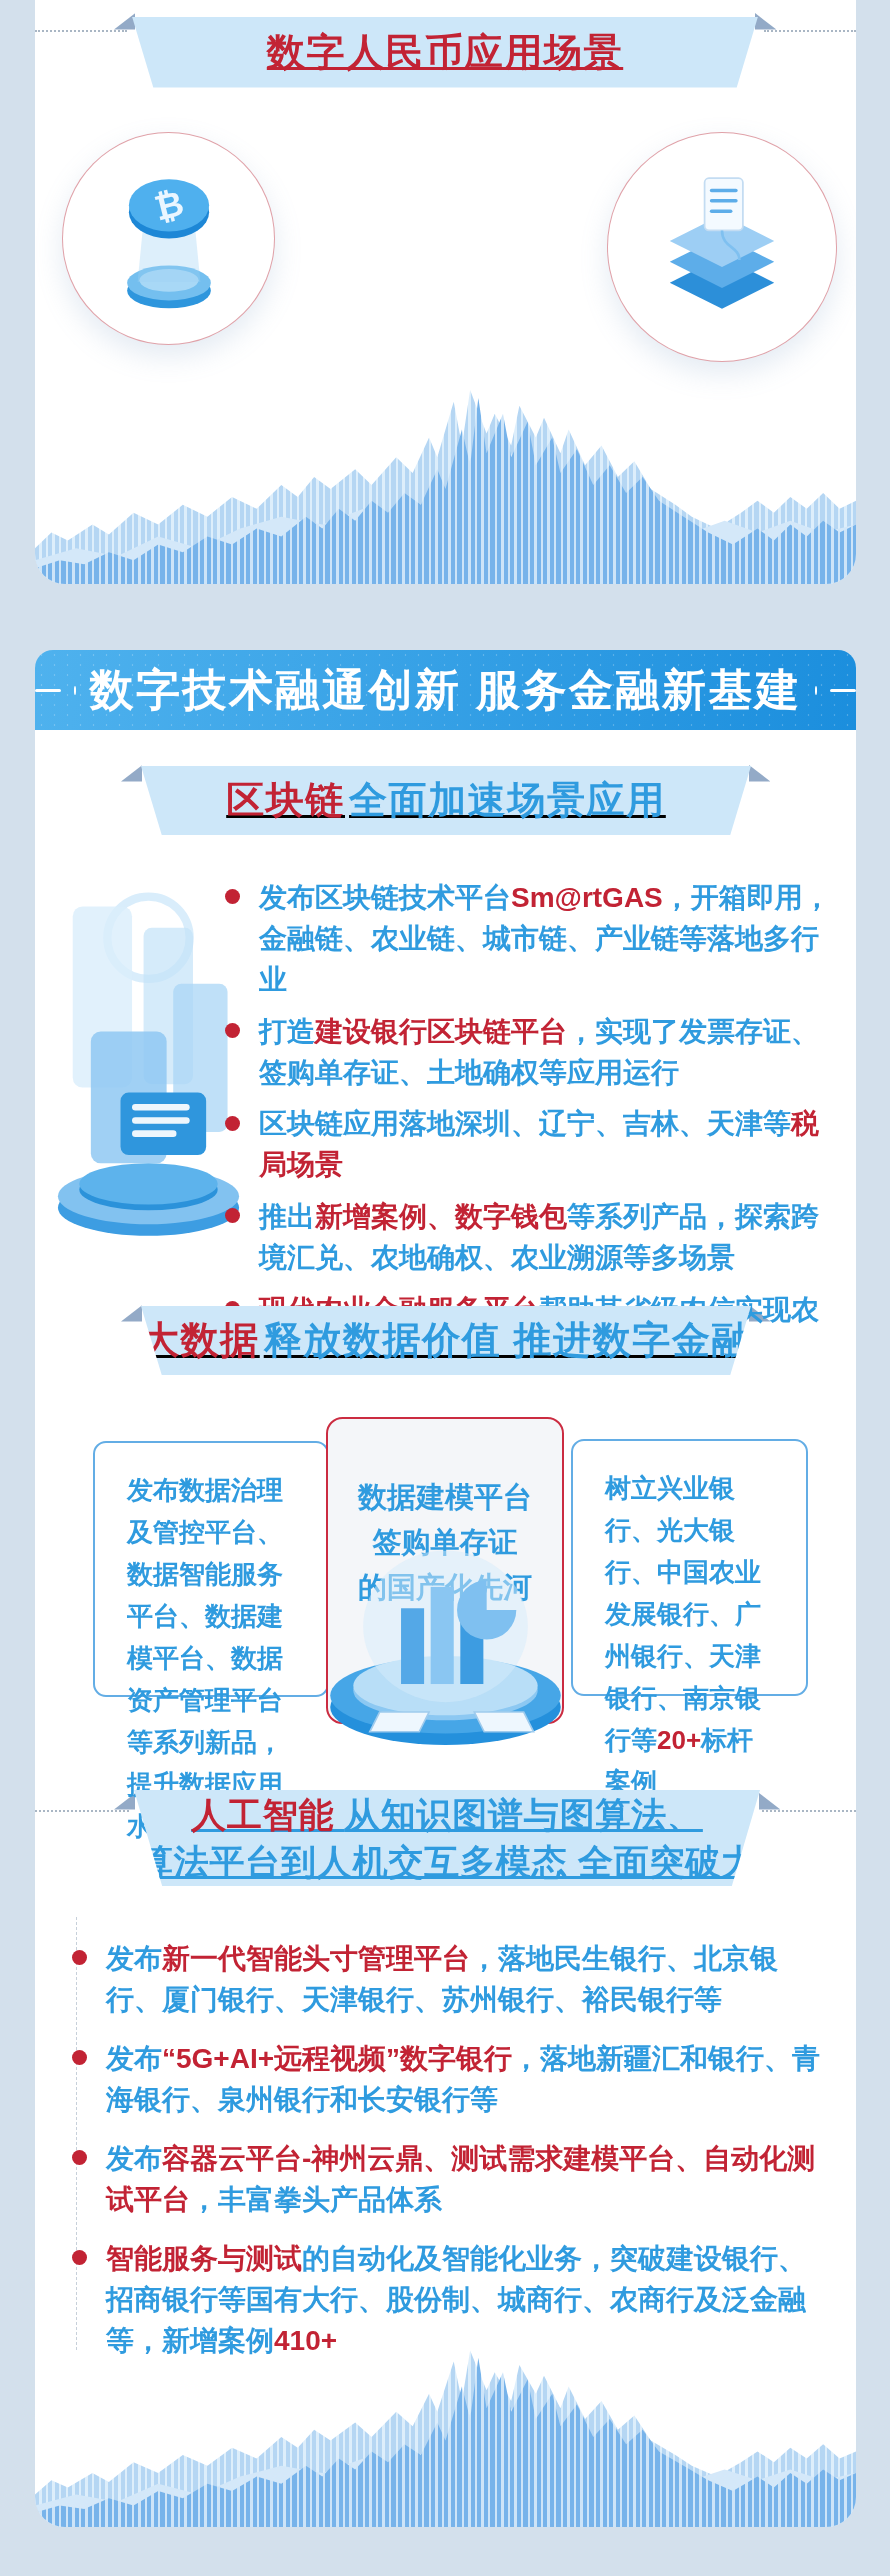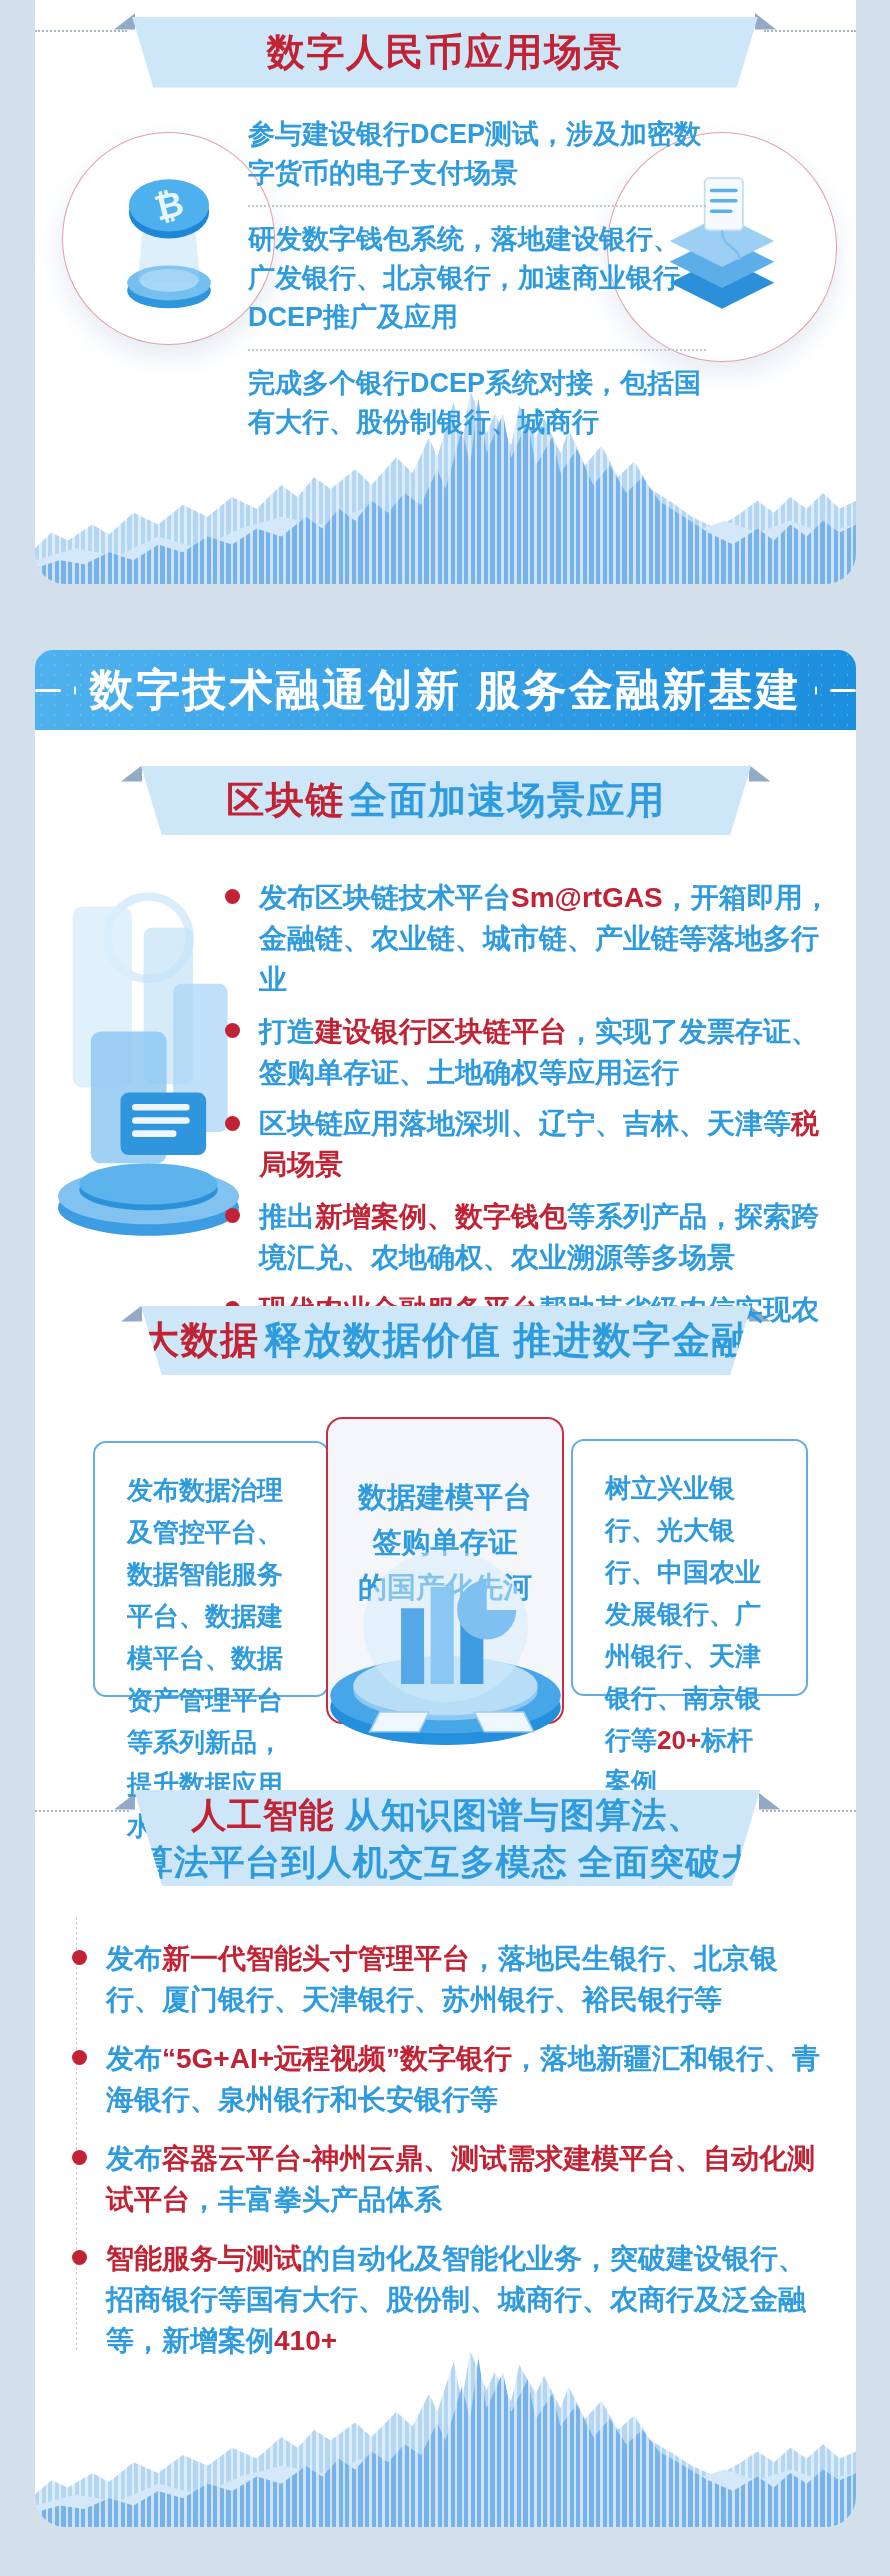--- a/index.html
+++ b/index.html
@@ -9,21 +9,21 @@
   .page{position:relative;width:890px;height:2576px;background:var(--pagebg);
         font-family:"Liberation Sans","DejaVu Sans",sans-serif;overflow:hidden;}
   .card{position:absolute;background:#fff;overflow:hidden;}
   .card1{left:35px;top:0;width:821px;height:584px;border-radius:0 0 30px 30px;}
   .card2{left:35px;top:730px;width:821px;height:1797px;border-radius:0 0 30px 30px;}
 
   
   .ribbon{position:absolute;background:var(--ltblue);z-index:2;
           clip-path:polygon(0 0,100% 0,96.6% 100%,3.4% 100%);
           display:flex;align-items:center;justify-content:center;}
-  .ribbon h2{margin:0;font-size:38px;font-weight:700;letter-spacing:1.6px;white-space:nowrap;}
+  .ribbon h2{margin:0;font-size:38px;font-weight:700;letter-spacing:1.6px;white-space:nowrap;text-decoration:underline;}
   .accent{color:var(--red);margin-right:4px;}
   .rest{color:var(--blue);}
   .fold{position:absolute;width:21.4px;height:16.5px;background:var(--fold);z-index:1;}
   .fold.l{clip-path:polygon(0 100%,100% 0,100% 100%);}
   .fold.r{clip-path:polygon(0 0,0 100%,100% 100%);}
   .dotline{position:absolute;border-top:2.5px dotted #a9b6c4;z-index:1;}
 
   
   .dcep-banner{left:97px;top:16.5px;width:626px;height:71px;}
   .dcep-banner h2{color:var(--red);}
@@ -131,27 +131,20 @@
         <rect x="55" y="6" width="44" height="60" rx="5" fill="#f4faff" stroke="#c3dcf2" stroke-width="2"></rect>
         <g stroke="#5dade9" stroke-width="4" stroke-linecap="round">
           <line x1="63" y1="20" x2="91" y2="20"></line>
             <line x1="63" y1="32" x2="91" y2="32"></line>
             <line x1="63" y1="44" x2="85" y2="44"></line>
         </g>
         <path d="M75 66 C75 86 95 84 95 100" stroke="#7fc0f0" stroke-width="3" fill="none"></path>
       </svg>
     </div>
 
-    <div class="dcep-list">
-      <div class="item">参与建设银行DCEP测试，涉及加密数字货币的电子支付场景</div>
-      <div class="sep"></div>
-      <div class="item">研发数字钱包系统，落地建设银行、广发银行、北京银行，加速商业银行DCEP推广及应用</div>
-      <div class="sep"></div>
-      <div class="item">完成多个银行DCEP系统对接，包括国有大行、股份制银行、城商行</div>
-    </div>
 
     <div class="skyline skyline1">
       <div class="sky sky-back"></div>
       <div class="sky sky-mid"></div>
       <div class="sky sky-front"></div>
     </div>
   </div>
 
   <div class="divider">
     <span class="d-line"></span>

